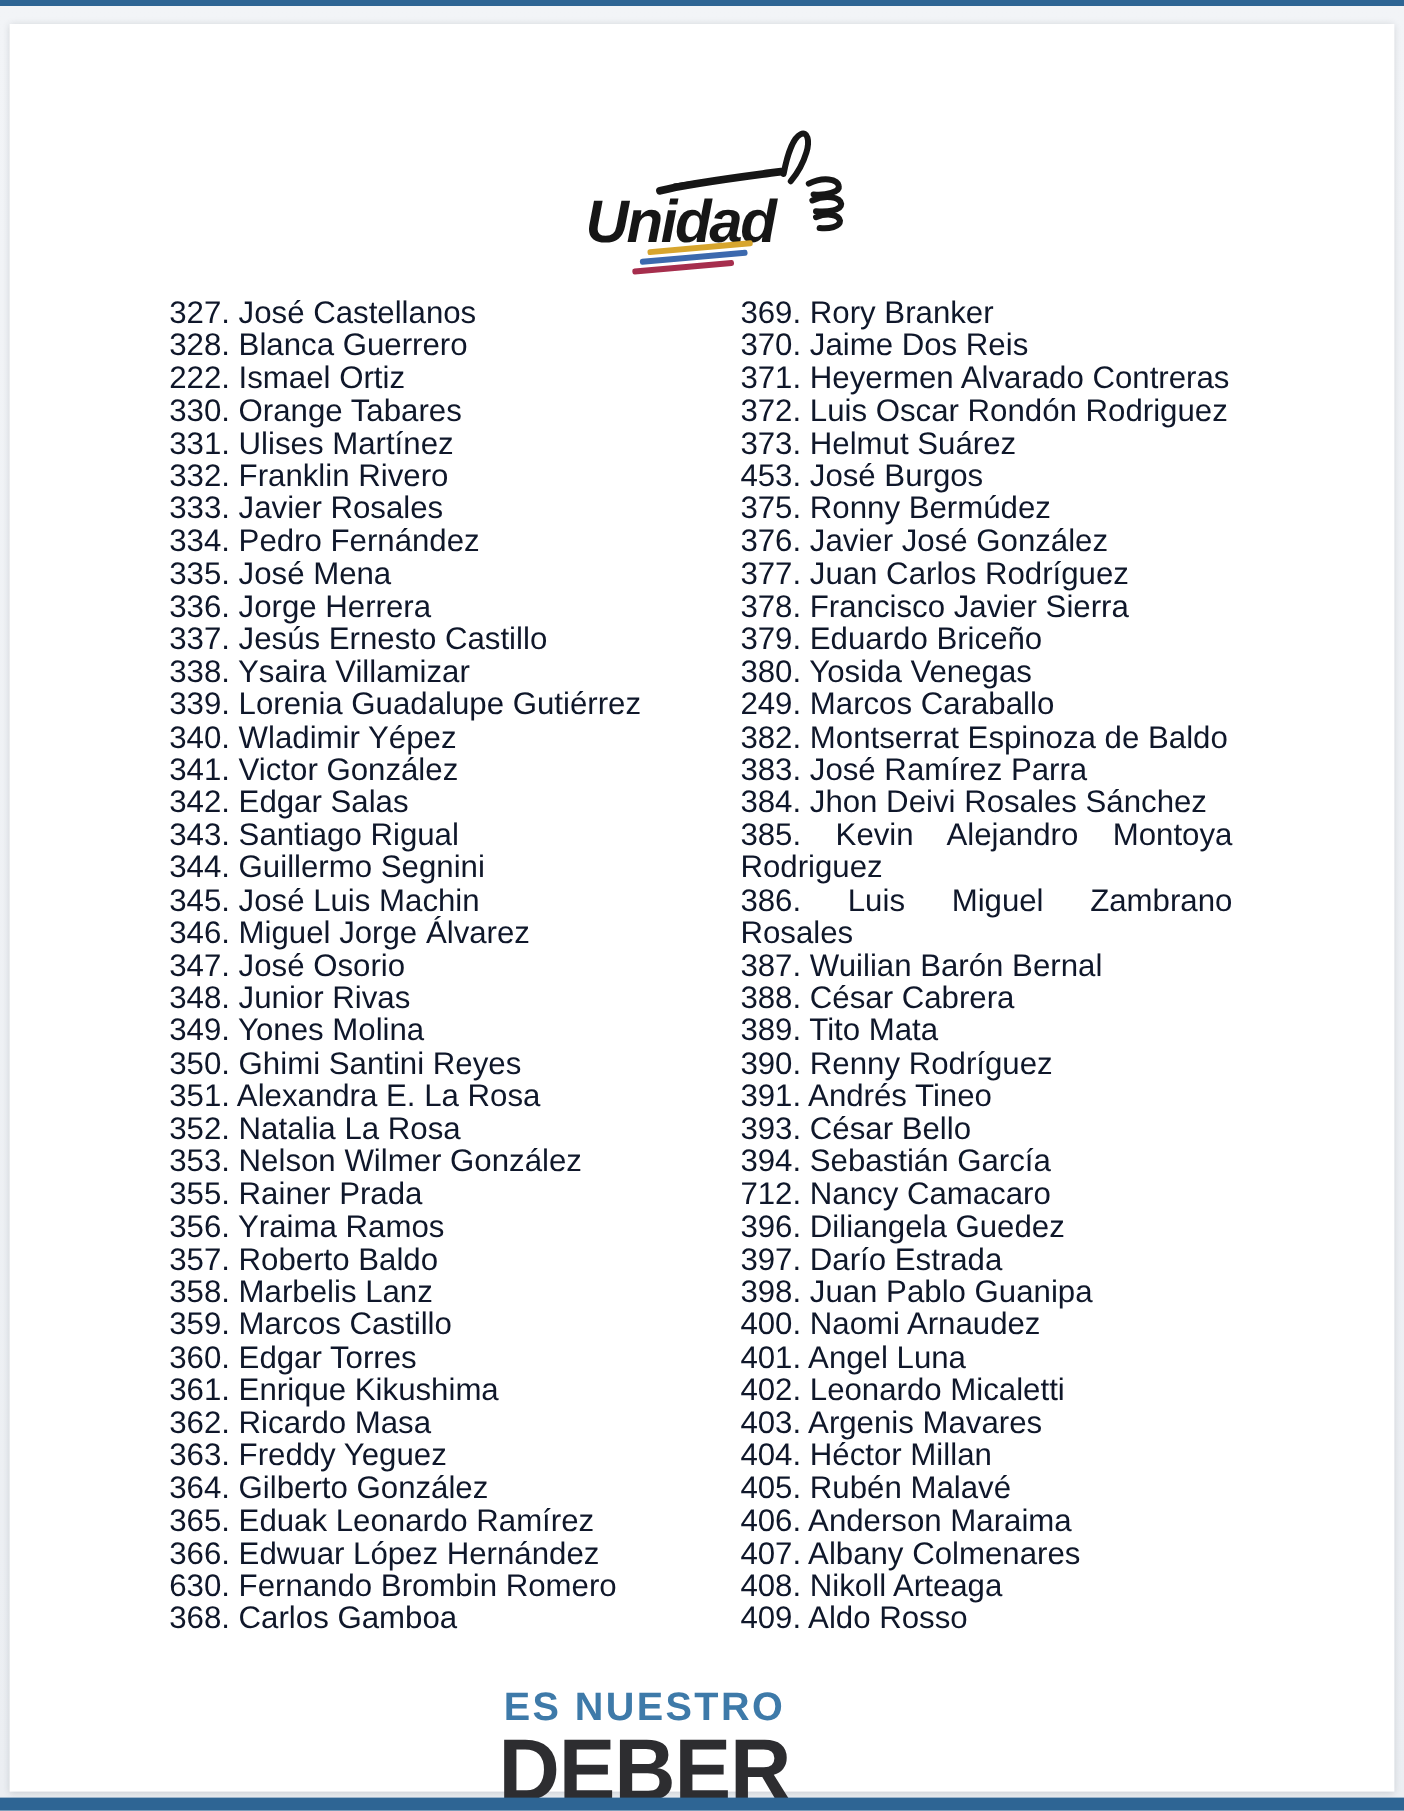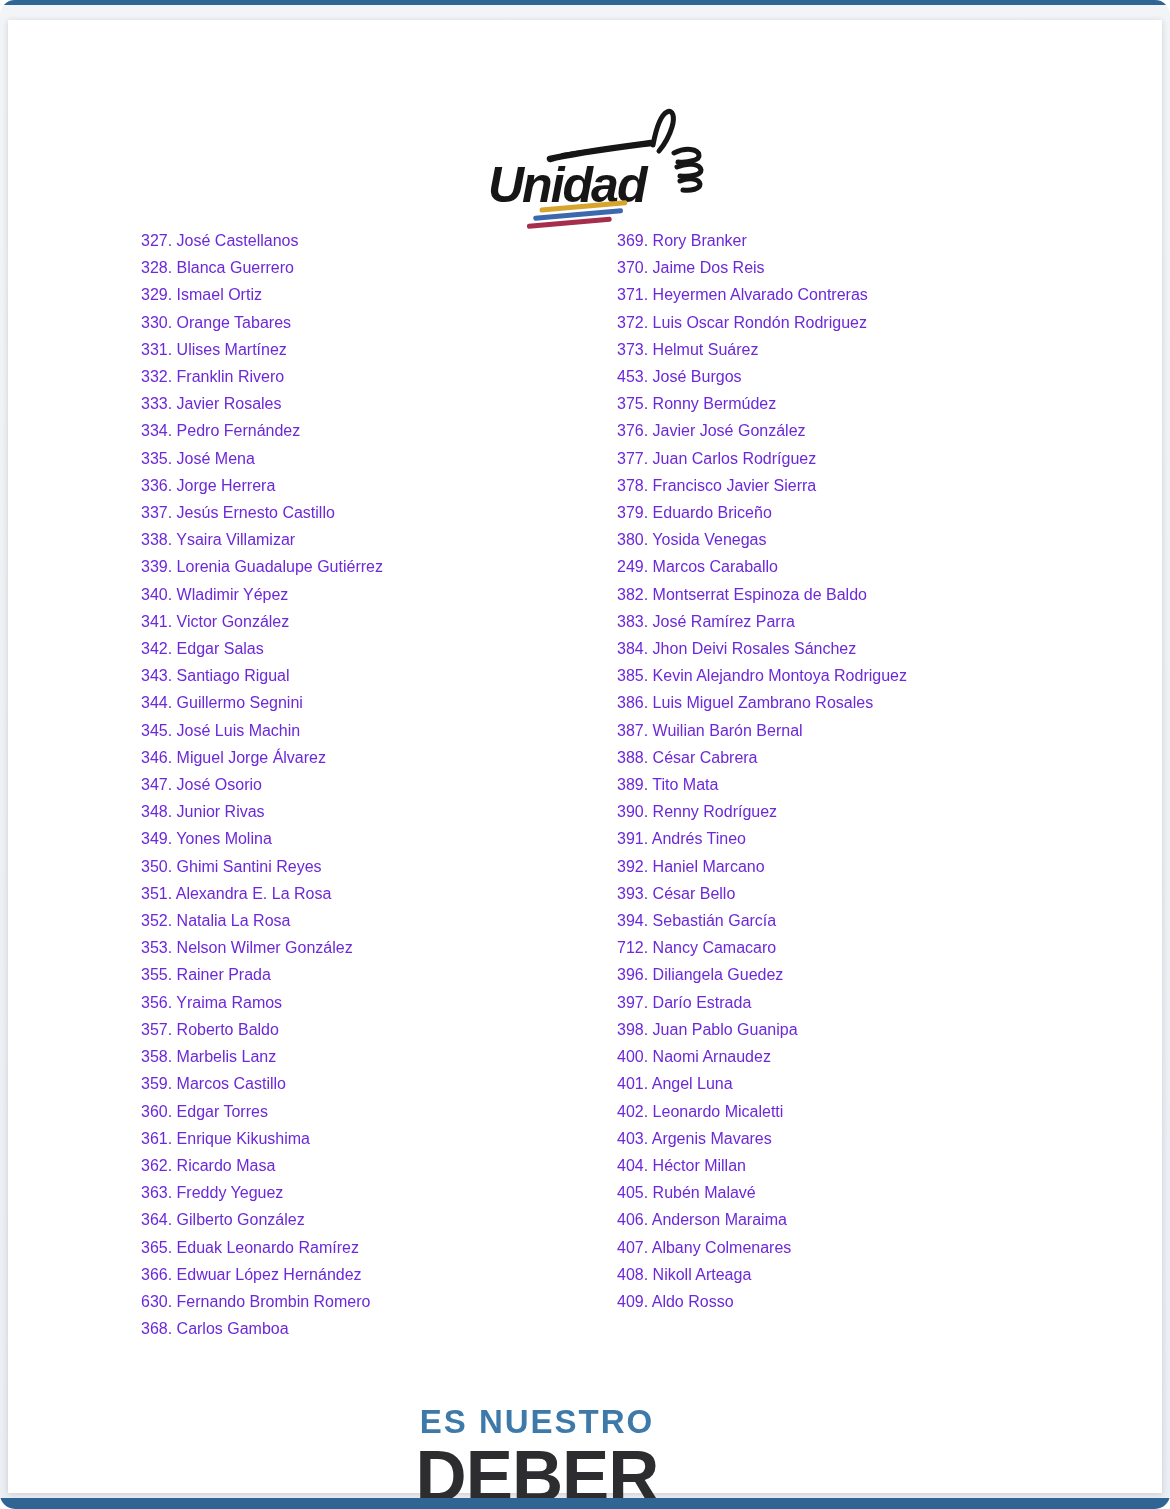--- a/index.html
+++ b/index.html
@@ -3,21 +3,20 @@
 <meta charset="utf-8">
 <style>
   * { margin:0; padding:0; box-sizing:border-box; }
   html,body { width:1170px; }
   body { font-family:"Liberation Sans", sans-serif; }
 
   .viewport {
     position:relative; width:1170px; height:1509px;
     background:linear-gradient(180deg,#f2f4f7 0%, #ebeef2 100%);
     overflow:hidden;
-    border-radius:15px;
   }
   .accent-bar { position:absolute; left:0; width:1170px; background:#2e6594; }
   .accent-bar.top { top:0; height:5px; }
   .accent-bar.bottom { bottom:0; height:11px; }
 
   .page {
     position:absolute; left:8px; top:20px; width:1154px; height:1473px;
     background:#ffffff;
     box-shadow:0 1px 6px rgba(40,50,60,0.18);
   }
@@ -26,22 +25,22 @@
   .logo { position:absolute; left:480px; top:84px; width:240px; height:132px; }
   .logo svg { width:100%; height:100%; }
   .logo text {
     font-family:"Liberation Sans", sans-serif;
     font-weight:bold; font-style:italic;
     font-size:50px; letter-spacing:-2px; fill:#161616;
   }
 
   
   .col {
-    position:absolute; top:207px; list-style:none;
-    font-size:16px; line-height:27.2px; color:#6d28d9;
+    position:absolute; top:227px; list-style:none;
+    font-size:26px; line-height:27.2px; color:#0f172a;
   }
   .col.left  { left:133px; width:462px; }
   .col.right { left:609px; width:410px; }
   .col .entry { text-align:justify; }
 
   
   .footer { position:absolute; left:0; top:1384px; width:1058px; text-align:center; }
   .slogan-top {
     font-size:33px; font-weight:bold; letter-spacing:2px;
     color:#3e7aa9; line-height:1.1;
@@ -82,21 +81,21 @@
           <rect x="45" y="106.5" width="90" height="5" rx="2" fill="#3c69ae"></rect>
           <rect x="38" y="114" width="85" height="5" rx="2" fill="#a62e4d"></rect>
         </g>
       </svg>
     </div>
 
     <ol class="col left">
 
     <li class="entry">327. José Castellanos</li>
         <li class="entry">328. Blanca Guerrero</li>
-        <li class="entry">329. Ismael Ortiz</li>
+        <li class="entry">222. Ismael Ortiz</li>
         <li class="entry">330. Orange Tabares</li>
         <li class="entry">331. Ulises Martínez</li>
         <li class="entry">332. Franklin Rivero</li>
         <li class="entry">333. Javier Rosales</li>
         <li class="entry">334. Pedro Fernández</li>
         <li class="entry">335. José Mena</li>
         <li class="entry">336. Jorge Herrera</li>
         <li class="entry">337. Jesús Ernesto Castillo</li>
         <li class="entry">338. Ysaira Villamizar</li>
         <li class="entry">339. Lorenia Guadalupe Gutiérrez</li>
@@ -148,21 +147,20 @@
         <li class="entry">382. Montserrat Espinoza de Baldo</li>
         <li class="entry">383. José Ramírez Parra</li>
         <li class="entry">384. Jhon Deivi Rosales Sánchez</li>
         <li class="entry">385. Kevin Alejandro Montoya Rodriguez</li>
         <li class="entry">386. Luis Miguel Zambrano Rosales</li>
         <li class="entry">387. Wuilian Barón Bernal</li>
         <li class="entry">388. César Cabrera</li>
         <li class="entry">389. Tito Mata</li>
         <li class="entry">390. Renny Rodríguez</li>
         <li class="entry">391. Andrés Tineo</li>
-        <li class="entry">392. Haniel Marcano</li>
         <li class="entry">393. César Bello</li>
         <li class="entry">394. Sebastián García</li>
         <li class="entry">712. Nancy Camacaro</li>
         <li class="entry">396. Diliangela Guedez</li>
         <li class="entry">397. Darío Estrada</li>
         <li class="entry">398. Juan Pablo Guanipa</li>
         <li class="entry">400. Naomi Arnaudez</li>
         <li class="entry">401. Angel Luna</li>
         <li class="entry">402. Leonardo Micaletti</li>
         <li class="entry">403. Argenis Mavares</li>

